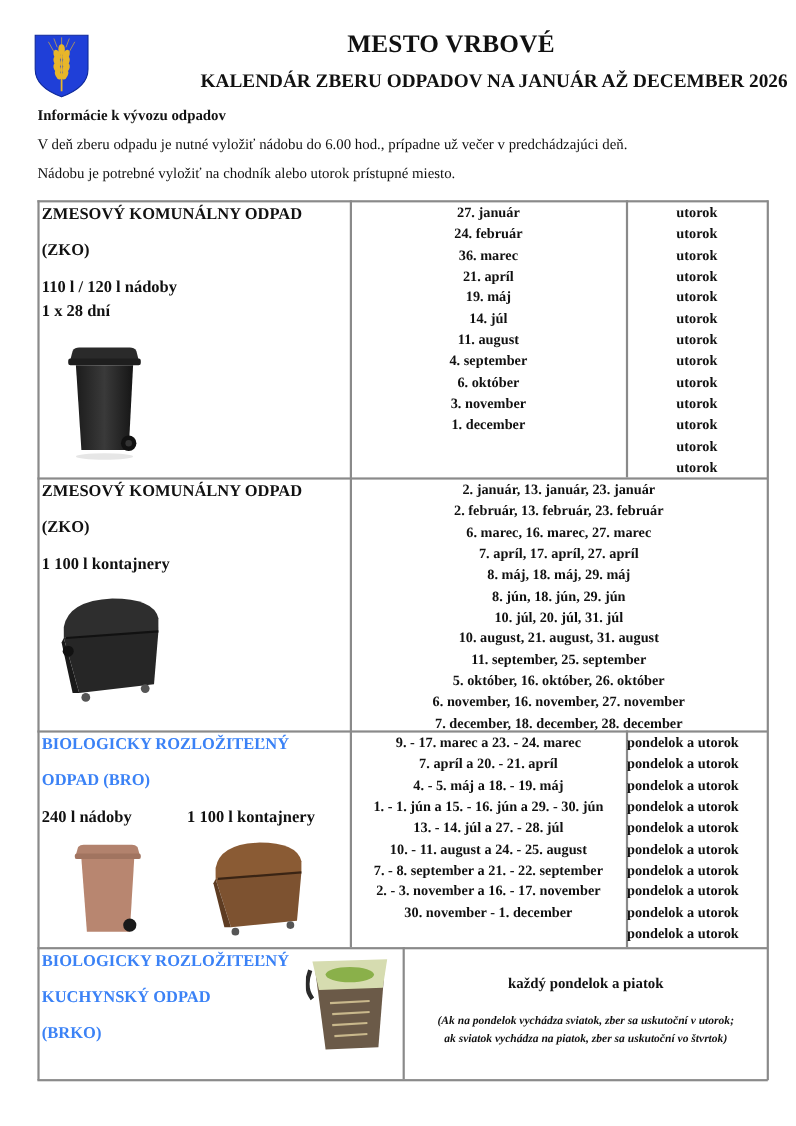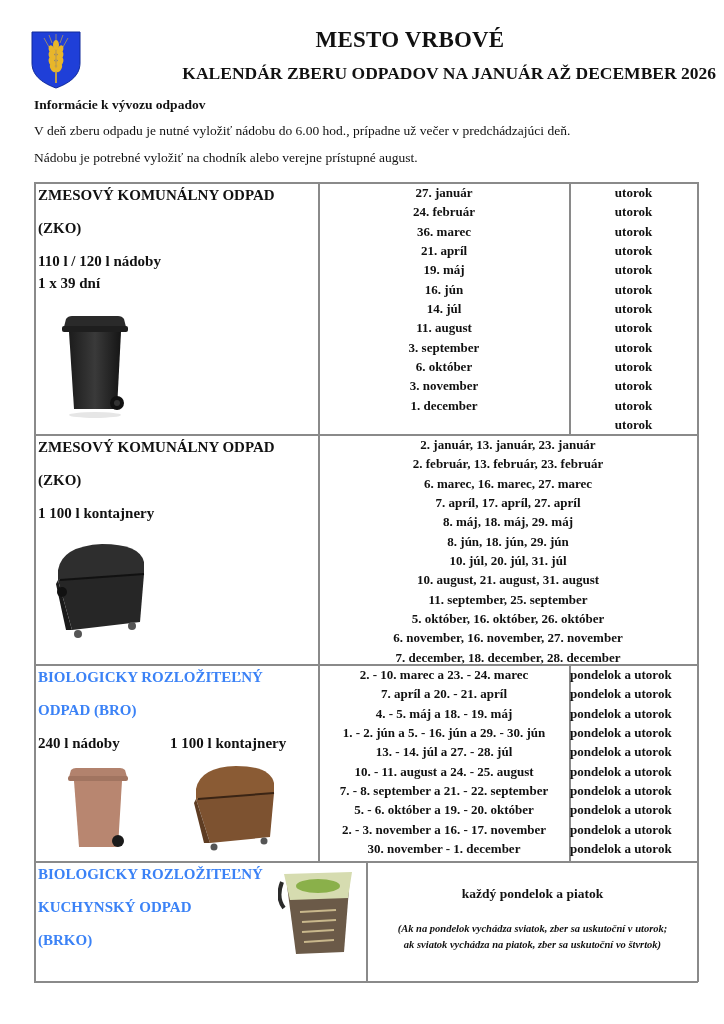--- a/index.html
+++ b/index.html
@@ -61,41 +61,41 @@
       <line x1="29" y1="12" x2="32" y2="4"></line>
       <line x1="18" y1="16" x2="13" y2="7"></line>
       <line x1="32" y1="16" x2="37" y2="7"></line>
     </g>
   </svg>
 </div>
 <div class="title">MESTO VRBOVÉ</div>
 <div class="subtitle">KALENDÁR ZBERU ODPADOV NA JANUÁR AŽ DECEMBER 2026</div>
 <div class="info-head">Informácie k vývozu odpadov</div>
 <div class="info-line l1">V deň zberu odpadu je nutné vyložiť nádobu do 6.00 hod., prípadne už večer v predchádzajúci deň.</div>
-<div class="info-line l2">Nádobu je potrebné vyložiť na chodník alebo verejne prístupné august.</div>
+<div class="info-line l2">Nádobu je potrebné vyložiť na chodník alebo utorok prístupné miesto.</div>
 
 <div class="tbl">
 
   <div class="hline" style="left:0;top:0;width:664px;"></div>
   <div class="hline" style="left:0;top:252px;width:664px;"></div>
   <div class="hline" style="left:0;top:482px;width:664px;"></div>
   <div class="hline" style="left:0;top:679px;width:664px;"></div>
   <div class="hline" style="left:0;top:799px;width:664px;"></div>
   <div class="vline" style="left:0;top:0;height:800px;"></div>
   <div class="vline" style="left:663px;top:0;height:800px;"></div>
   <div class="vline" style="left:284px;top:0;height:679px;"></div>
   <div class="vline" style="left:535px;top:0;height:252px;"></div>
   <div class="vline" style="left:535px;top:482px;height:197px;"></div>
   <div class="vline" style="left:332px;top:679px;height:120px;"></div>
 
   <div class="cell" style="left:4px;top:3px;width:280px;height:248px;">
     <div class="cat-title" style="position:absolute;top:0;">ZMESOVÝ KOMUNÁLNY ODPAD</div>
     <div class="cat-sub" style="position:absolute;top:33px;">(ZKO)</div>
     <div class="cat-sub" style="position:absolute;top:66px;">110 l / 120 l nádoby</div>
-    <div class="cat-sub" style="position:absolute;top:88px;">1 x 39 dní</div>
+    <div class="cat-sub" style="position:absolute;top:88px;">1 x 28 dní</div>
     <svg class="bin" style="left:22px;top:130px;" width="70" height="106" viewBox="0 0 70 106">
       <defs>
           <linearGradient id="gb" x1="0" x2="1">
             <stop offset="0" stop-color="#1c1c1c"></stop>
             <stop offset="0.5" stop-color="#3a3a3a"></stop>
             <stop offset="1" stop-color="#151515"></stop>
           </linearGradient>
         </defs>
       <path d="M4 12 L66 12 L64 4 Q62 1 58 1 L12 1 Q8 1 6 4 Z" fill="#2a2a2a"></path>
       <rect x="2" y="11" width="66" height="6" rx="2" fill="#1e1e1e"></rect>
@@ -104,24 +104,23 @@
       <circle cx="57" cy="88" r="3" fill="#333"></circle>
       <ellipse cx="35" cy="100" rx="26" ry="3" fill="#e6e6e6"></ellipse>
     </svg>
   </div>
   <div class="list" style="left:285px;top:1px;width:250px;">
     <div>27. január</div>
     <div>24. február</div>
     <div>36. marec</div>
     <div>21. apríl</div>
     <div>19. máj</div>
-    <div>16. jún</div>
     <div>14. júl</div>
     <div>11. august</div>
-    <div>3. september</div>
+    <div>4. september</div>
     <div>6. október</div>
     <div>3. november</div>
     <div>1. december</div>
   </div>
   <div class="list" style="left:536px;top:1px;width:127px;">
     <div>utorok</div>
     <div>utorok</div>
     <div>utorok</div>
     <div>utorok</div>
     <div>utorok</div>
@@ -178,28 +177,27 @@
     <svg class="bin" style="left:154px;top:96px;" width="86" height="90" viewBox="0 0 86 90">
       <path d="M4 26 Q8 4 44 3 Q78 3 82 20 L82 30 L4 36 Z" fill="#8a5b34"></path>
       <path d="M4 36 L82 30 L78 74 L18 80 Z" fill="#7d5230"></path>
       <path d="M4 36 L18 80 L12 80 L2 40 Z" fill="#5e3c22"></path>
       <line x1="6" y1="36" x2="82" y2="30" stroke="#3a2414" stroke-width="2"></line>
       <circle cx="22" cy="84" r="3.5" fill="#555"></circle>
       <circle cx="72" cy="78" r="3.5" fill="#555"></circle>
     </svg>
   </div>
   <div class="list" style="left:285px;top:483px;width:250px;">
-    <div>2. - 10. marec a 23. - 24. marec</div>
+    <div>9. - 17. marec a 23. - 24. marec</div>
     <div>7. apríl a 20. - 21. apríl</div>
     <div>4. - 5. máj a 18. - 19. máj</div>
-    <div>1. - 2. jún a 5. - 16. jún a 29. - 30. jún</div>
+    <div>1. - 1. jún a 15. - 16. jún a 29. - 30. jún</div>
     <div>13. - 14. júl a 27. - 28. júl</div>
     <div>10. - 11. august a 24. - 25. august</div>
     <div>7. - 8. september a 21. - 22. september</div>
-    <div>5. - 6. október a 19. - 20. október</div>
     <div>2. - 3. november a 16. - 17. november</div>
     <div>30. november - 1. december</div>
   </div>
   <div class="list" style="left:536px;top:483px;width:101px;">
     <div>pondelok a utorok</div>
     <div>pondelok a utorok</div>
     <div>pondelok a utorok</div>
     <div>pondelok a utorok</div>
     <div>pondelok a utorok</div>
     <div>pondelok a utorok</div>

